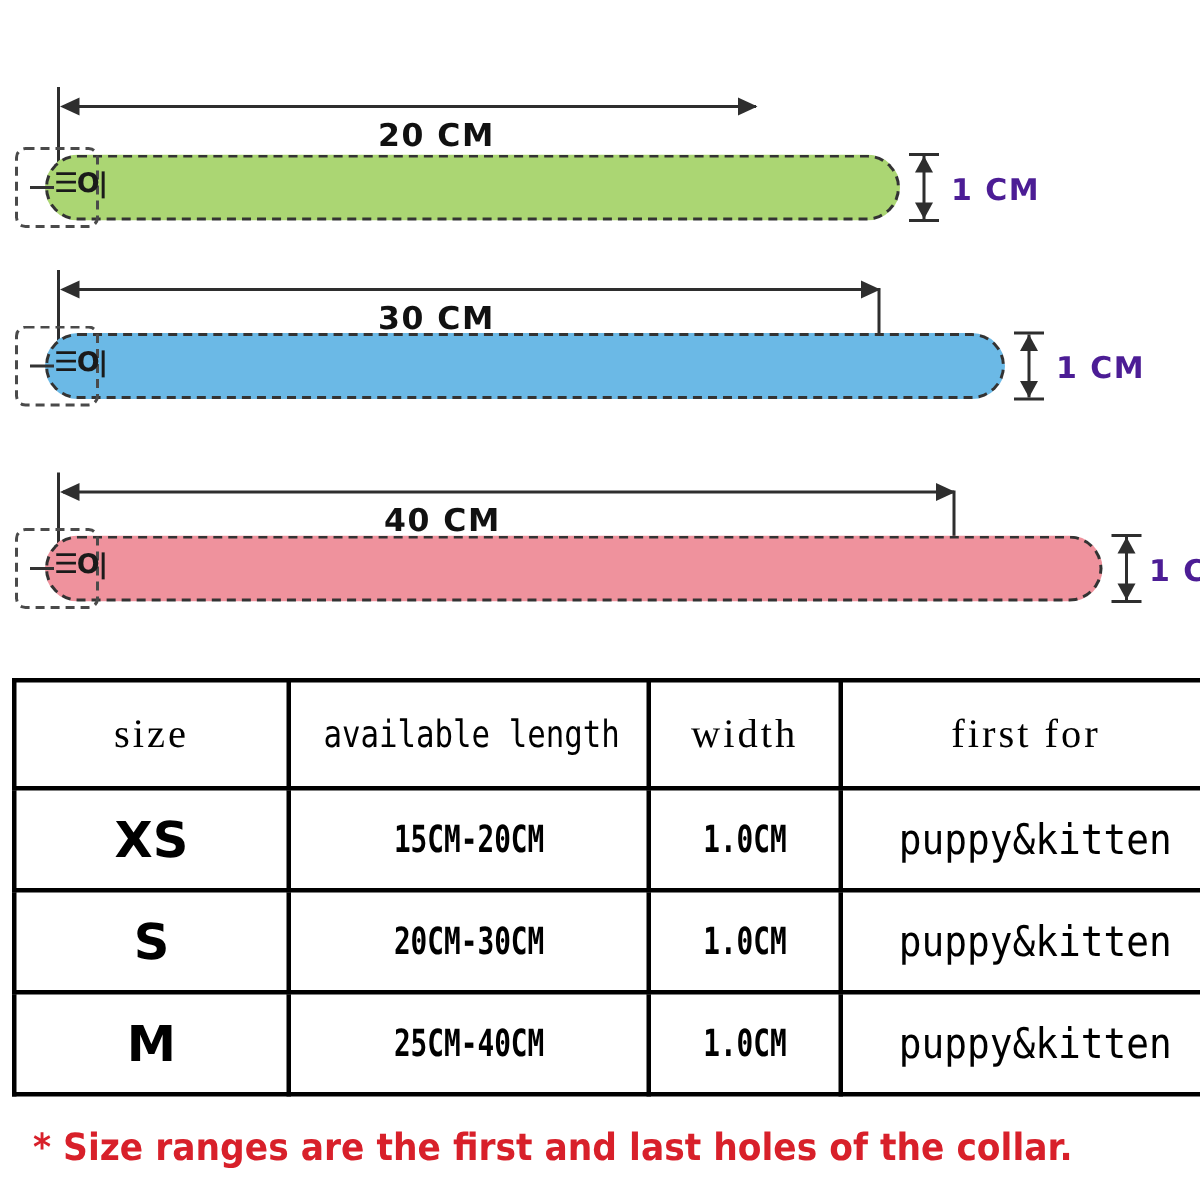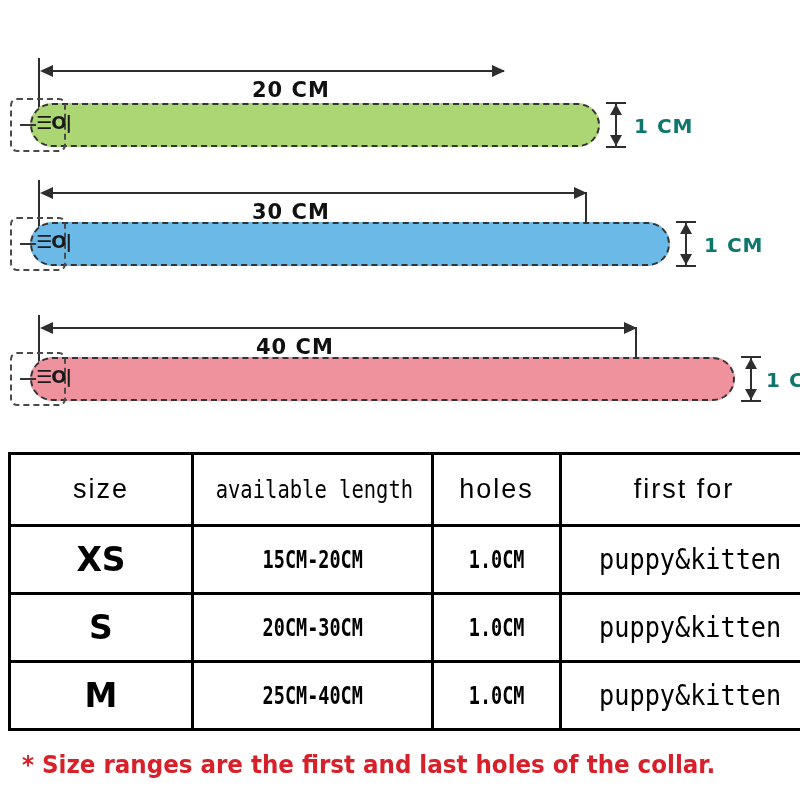--- a/index.html
+++ b/index.html
@@ -83,21 +83,21 @@
   }
   .arrow-up  {border-bottom:11px solid #2e2e2e;}
   .arrow-down{border-top:11px solid #2e2e2e;}
   .cap-h{position:absolute;height:2px;background:#2e2e2e;}
 
   .width-label{
     position:absolute;
     font-family:"DejaVu Sans", sans-serif;
     font-weight:700;
     font-size:20px;
-    color:#0f766e;
+    color:#4c1d95;
     letter-spacing:1px;
     white-space:nowrap;
   }
 
   
   #size-table{
     position:absolute;left:8px;top:452px;width:786px;
     border-collapse:collapse;
     table-layout:fixed;
     background:#fff;
@@ -112,21 +112,21 @@
   }
   #size-table tr{height:68px;}
   #size-table tr.head-row{height:72px;}
 
   .col-size{width:180px;}
   .col-len {width:237px;}
   .col-wid {width:125px;}
   .col-suit{width:244px;}
 
   .th-mono{
-    font-family:Liberation Sans, sans-serif;
+    font-family:Liberation Serif, serif;
     font-size:27px;font-weight:400;color:#000;letter-spacing:2px;
   }
   .th-narrow{
     font-family:"DejaVu Sans Mono", monospace;
     font-size:25px;font-weight:400;color:#000;letter-spacing:0px;
     transform:scaleX(0.82);display:inline-block;
   }
   .cell-size{
     font-family:"DejaVu Sans", sans-serif;
     font-size:33px;font-weight:700;color:#000;
@@ -243,21 +243,21 @@
 <table id="size-table">
   <tbody>
     <tr class="head-row">
       <td class="col-size">
         <span class="th-mono">size</span>
       </td>
       <td class="col-len">
         <span class="th-narrow">available length</span>
       </td>
       <td class="col-wid">
-        <span class="th-mono">holes</span>
+        <span class="th-mono">width</span>
       </td>
       <td class="col-suit">
         <span class="th-mono">first for</span>
       </td>
     </tr>
 
     <tr>
       <td>
         <span class="cell-size">XS</span>
       </td>

